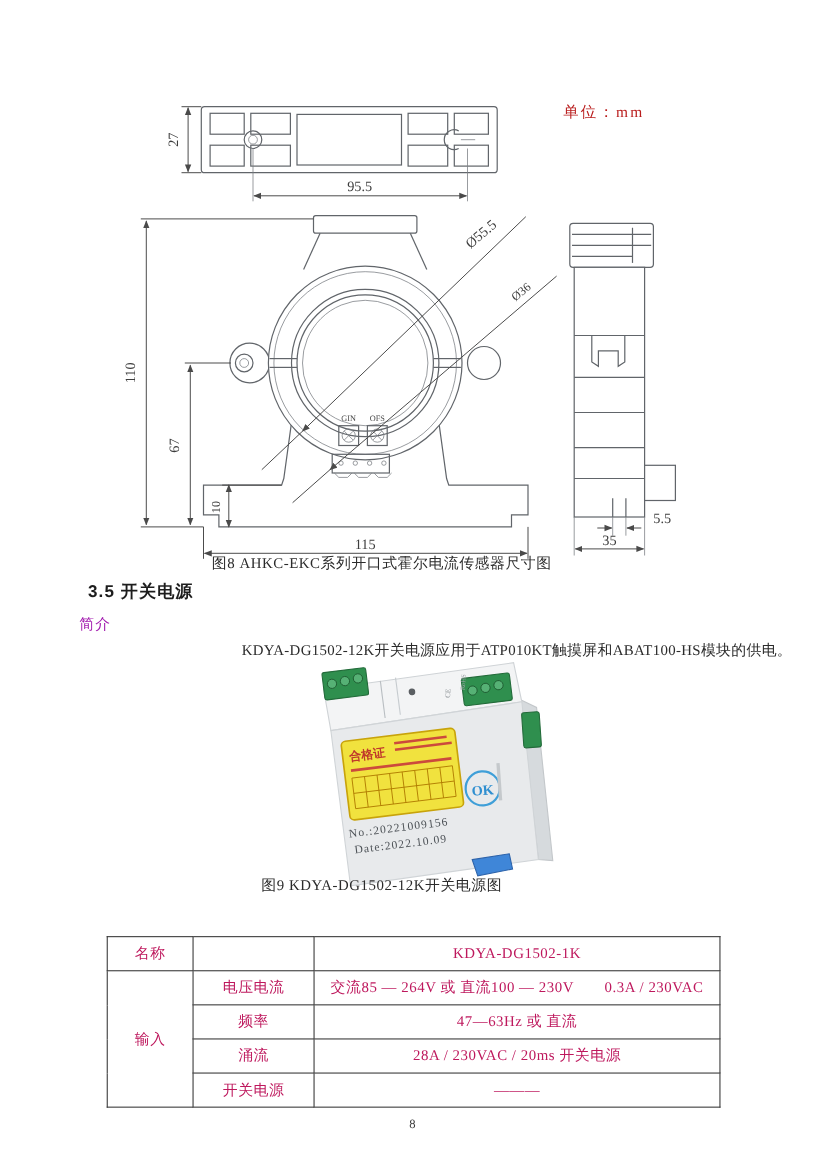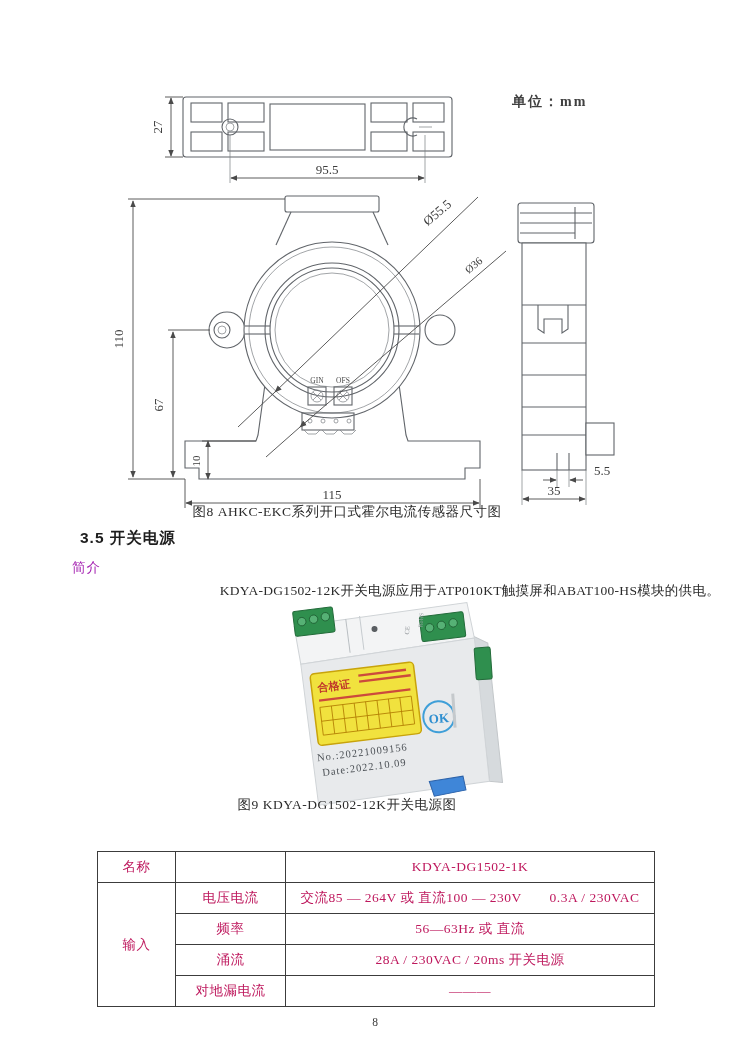--- a/index.html
+++ b/index.html
@@ -2,21 +2,21 @@
 <html><head>
 <meta charset="utf-8">
 <style>
   html,body{margin:0;padding:0;}
   body{
     width:750px;height:1060px;position:relative;background:#ffffff;
     font-family:"Liberation Serif",serif;color:#262626;overflow:hidden;
   }
   .abs{position:absolute;}
   .caption{width:694px;text-align:center;font-size:13.5px;color:#2b2b2b;letter-spacing:.5px;}
-  .unit{font-size:14px;color:#404040;letter-spacing:2px;font-weight:bold;}
+  .unit{font-size:14px;color:#b91c1c;letter-spacing:2px;}
   .heading{font-family:"Liberation Sans",sans-serif;font-weight:bold;font-size:15.5px;color:#1d1d1d;letter-spacing:1px;}
   .intro{font-size:13.5px;color:#a21caf;letter-spacing:1px;}
   .bodytext{font-size:13.5px;color:#2b2b2b;letter-spacing:.3px;}
   .pagenum{width:750px;text-align:center;font-size:11.5px;color:#3a3a3a;}
   table.spec{border-collapse:collapse;table-layout:fixed;}
   table.spec td{
     border:1.2px solid #3c3c3c;text-align:center;vertical-align:middle;
     font-size:13.5px;color:#be185d;height:30px;padding:0 4px;letter-spacing:.5px;
   }
   svg text{font-family:"Liberation Serif",serif;}
@@ -256,26 +256,26 @@
     <td></td>
     <td>KDYA-DG1502-1K</td>
   </tr>
   <tr>
     <td rowspan="4">输入</td>
     <td>电压电流</td>
     <td>交流85 — 264V 或 直流100 — 230V　　0.3A / 230VAC</td>
   </tr>
   <tr>
     <td>频率</td>
-    <td>56—63Hz 或 直流</td>
+    <td>47—63Hz 或 直流</td>
   </tr>
   <tr>
     <td>涌流</td>
     <td>28A / 230VAC / 20ms 开关电源</td>
   </tr>
   <tr>
-    <td>对地漏电流</td>
+    <td>开关电源</td>
     <td>———</td>
   </tr>
 </tbody>
   </table>
 
 <div class="abs pagenum" style="left:0;top:1016px;">8</div>
 
 </body></html>

